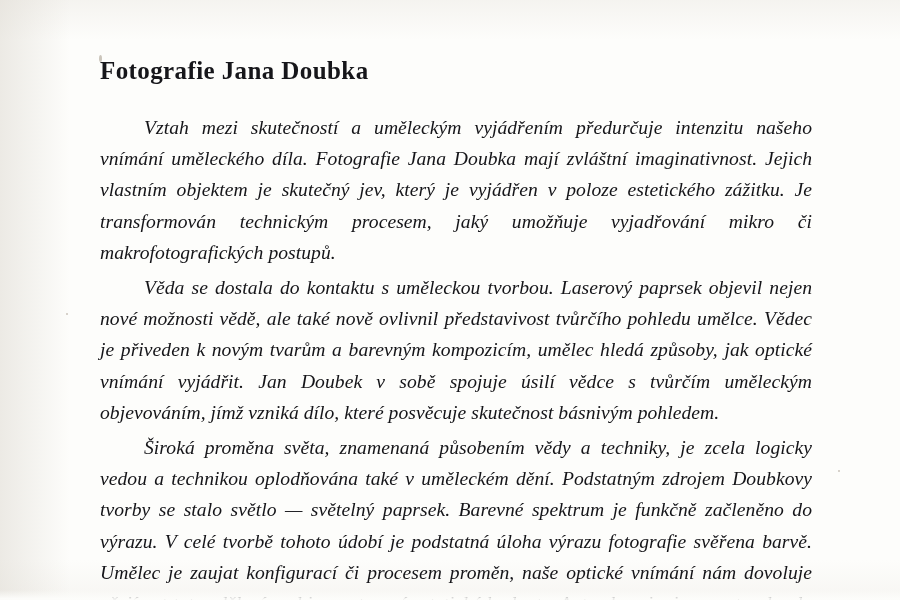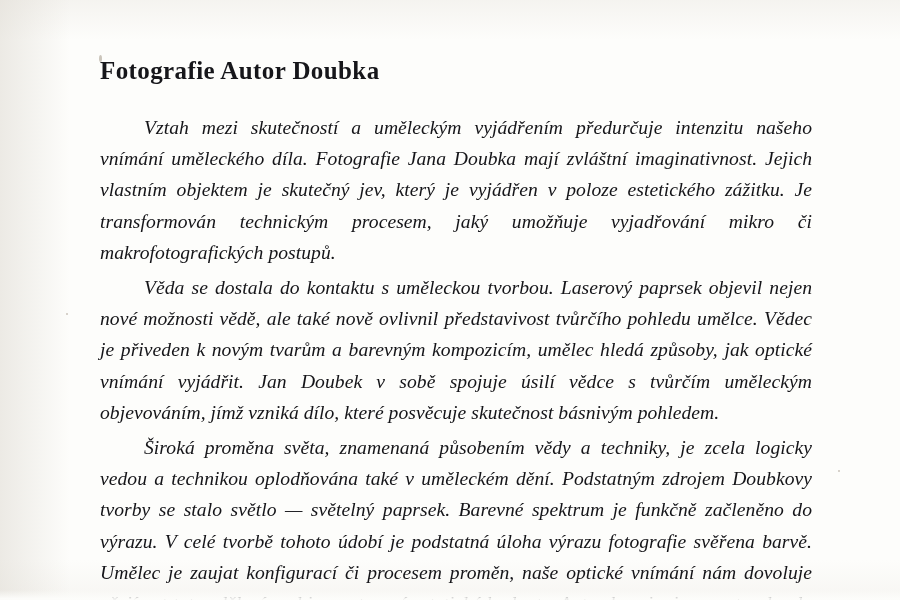--- a/index.html
+++ b/index.html
@@ -82,21 +82,21 @@
 </head>
 <body>
 
 <div class="page">
   <div class="paper-texture"></div>
   <div class="speck" style="left:99px; top:55px; width:3px; height:7px;"></div>
   <div class="speck" style="left:66px; top:313px; width:2px; height:2px;"></div>
   <div class="speck" style="left:838px; top:470px; width:2px; height:2px;"></div>
 
   <div class="content">
-    <h1 class="doc-title">Fotografie Autor Doubka</h1>
+    <h1 class="doc-title">Fotografie Jana Doubka</h1>
     <div class="body-text">
       <p class="para">Vztah mezi skutečností a uměleckým vyjádřením předurčuje intenzitu našeho vnímání uměleckého díla. Fotografie Jana Doubka mají zvláštní imaginativnost. Jejich vlastním objektem je skutečný jev, který je vyjádřen v poloze estetického zážitku. Je transformován technickým procesem, jaký umožňuje vyjadřování mikro či makrofotografických postupů.</p>
       <p class="para">Věda se dostala do kontaktu s uměleckou tvorbou. Laserový paprsek objevil nejen nové možnosti vědě, ale také nově ovlivnil představivost tvůrčího pohledu umělce. Vědec je přiveden k novým tvarům a barevným kompozicím, umělec hledá způsoby, jak optické vnímání vyjádřit. Jan Doubek v sobě spojuje úsilí vědce s tvůrčím uměleckým objevováním, jímž vzniká dílo, které posvěcuje skutečnost básnivým pohledem.</p>
       <p class="para">Široká proměna světa, znamenaná působením vědy a techniky, je zcela logicky vedou a technikou oplodňována také v uměleckém dění. Podstatným zdrojem Doubkovy tvorby se stalo světlo — světelný paprsek. Barevné spektrum je funkčně začleněno do výrazu. V celé tvorbě tohoto údobí je podstatná úloha výrazu fotografie svěřena barvě. Umělec je zaujat konfigurací či procesem proměn, naše optické vnímání nám dovoluje přejímat tato sdělení a objevovat nové estetické hodnoty. Autor koncipuje svou tvorbu do cyklických celků a zvýrazňuje tak</p>
     </div>
   </div>
 
   <div class="clip-bottom"></div>
 </div>
 

